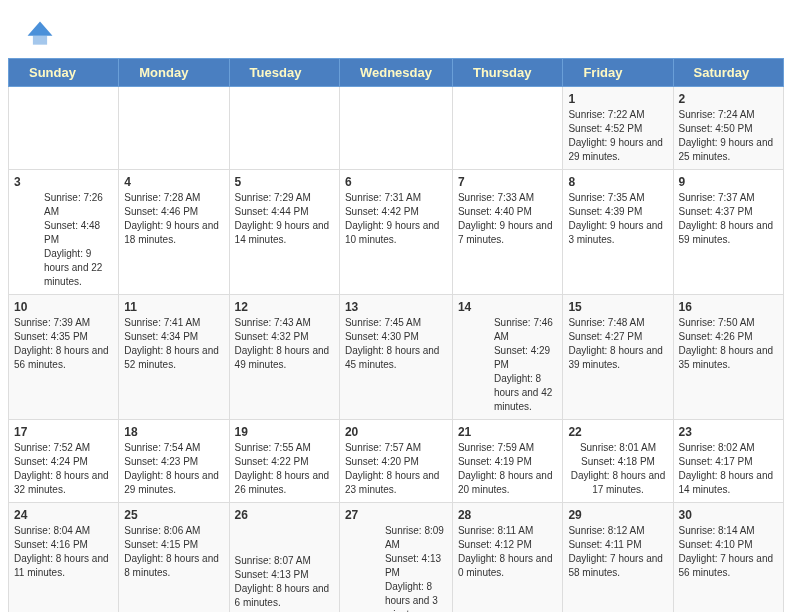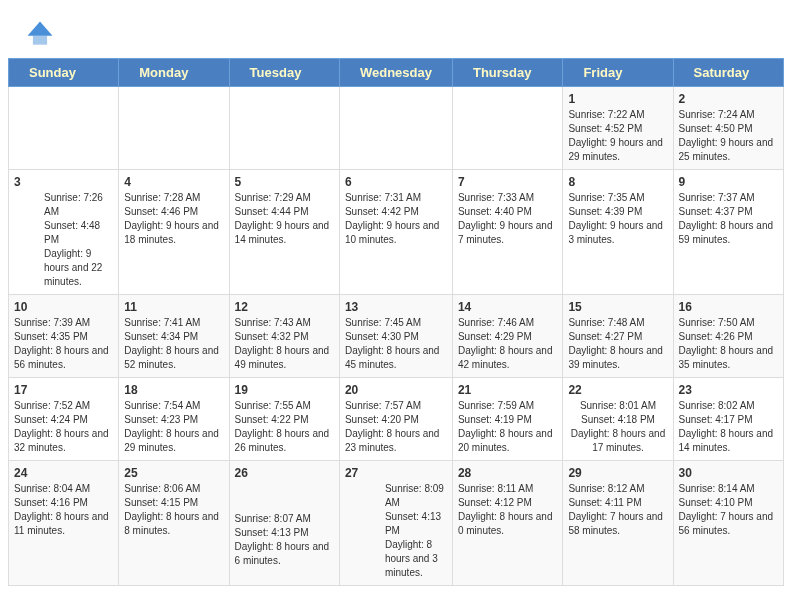--- a/index.html
+++ b/index.html
@@ -213,21 +213,21 @@
 Daylight: 8 hours and 49 minutes.</div>
         </td>
         <td>
           <span class="day-num">13</span>
           <div class="day-info" style="white-space: pre-line;">Sunrise: 7:45 AM
 Sunset: 4:30 PM
 Daylight: 8 hours and 45 minutes.</div>
         </td>
         <td>
           <span class="day-num">14</span>
-          <div class="day-info" style="white-space: pre-line;">Sunrise: 7:46 AM
+          <div class="day-info" style="white-space: pre-line; margin-left: 36px;">Sunrise: 7:46 AM
 Sunset: 4:29 PM
 Daylight: 8 hours and 42 minutes.</div>
         </td>
         <td>
           <span class="day-num">15</span>
           <div class="day-info" style="white-space: pre-line;">Sunrise: 7:48 AM
 Sunset: 4:27 PM
 Daylight: 8 hours and 39 minutes.</div>
         </td>
         <td>

